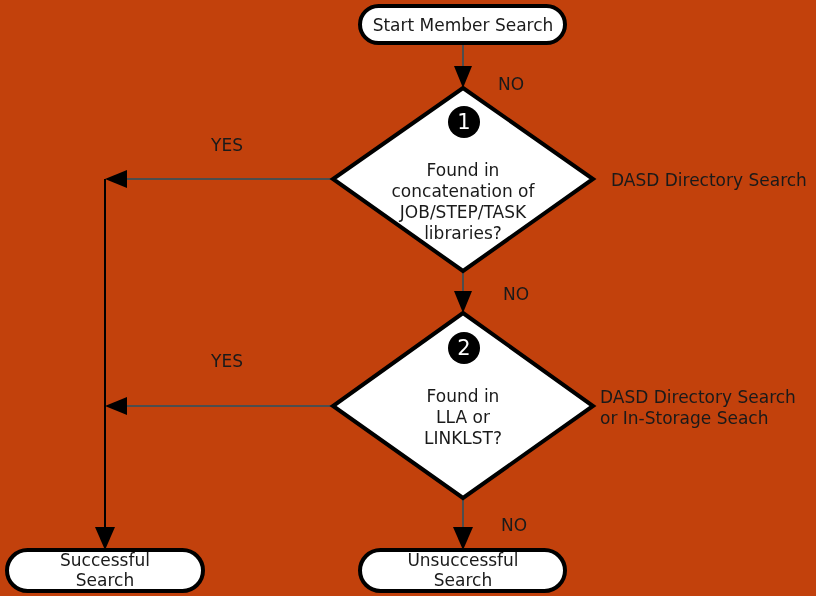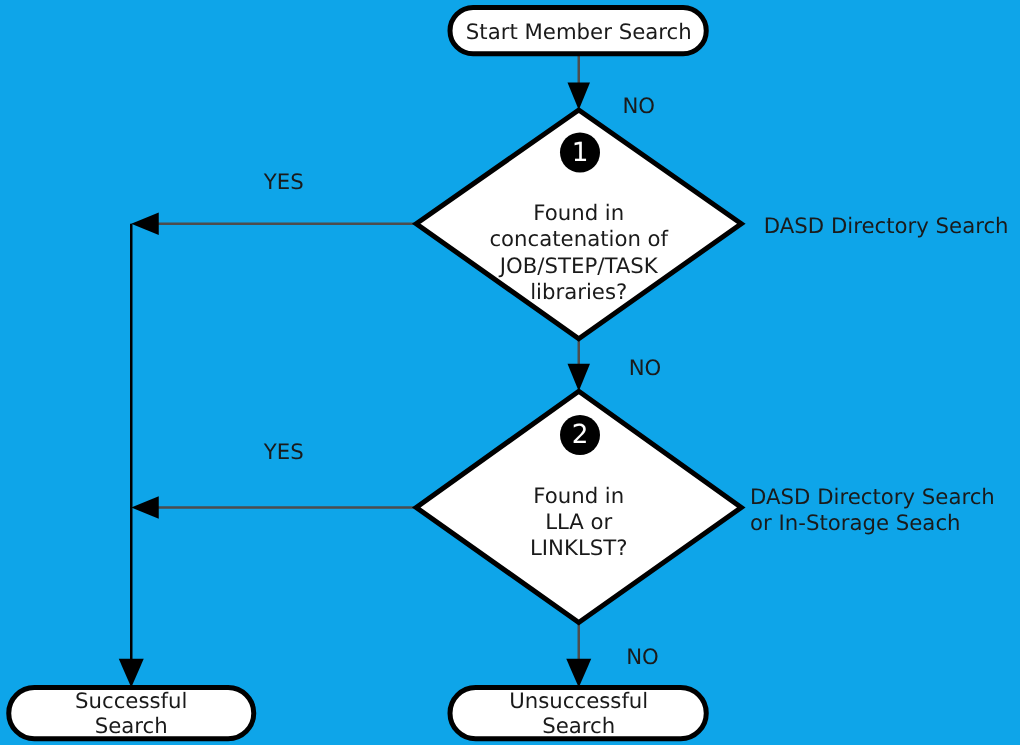--- a/index.html
+++ b/index.html
@@ -10,21 +10,21 @@
   body {
     width: 816px;
     height: 596px;
     overflow: hidden;
     font-family: "DejaVu Sans", sans-serif;
   }
   #flowchart-root {
     position: relative;
     width: 816px;
     height: 596px;
-    background: #0ea5e9;
+    background: #c2410c;
   }
   svg.diagram {
     display: block;
     width: 816px;
     height: 596px;
   }
   .node-shape {
     fill: #ffffff;
     stroke: #000000;
     stroke-width: 4;

